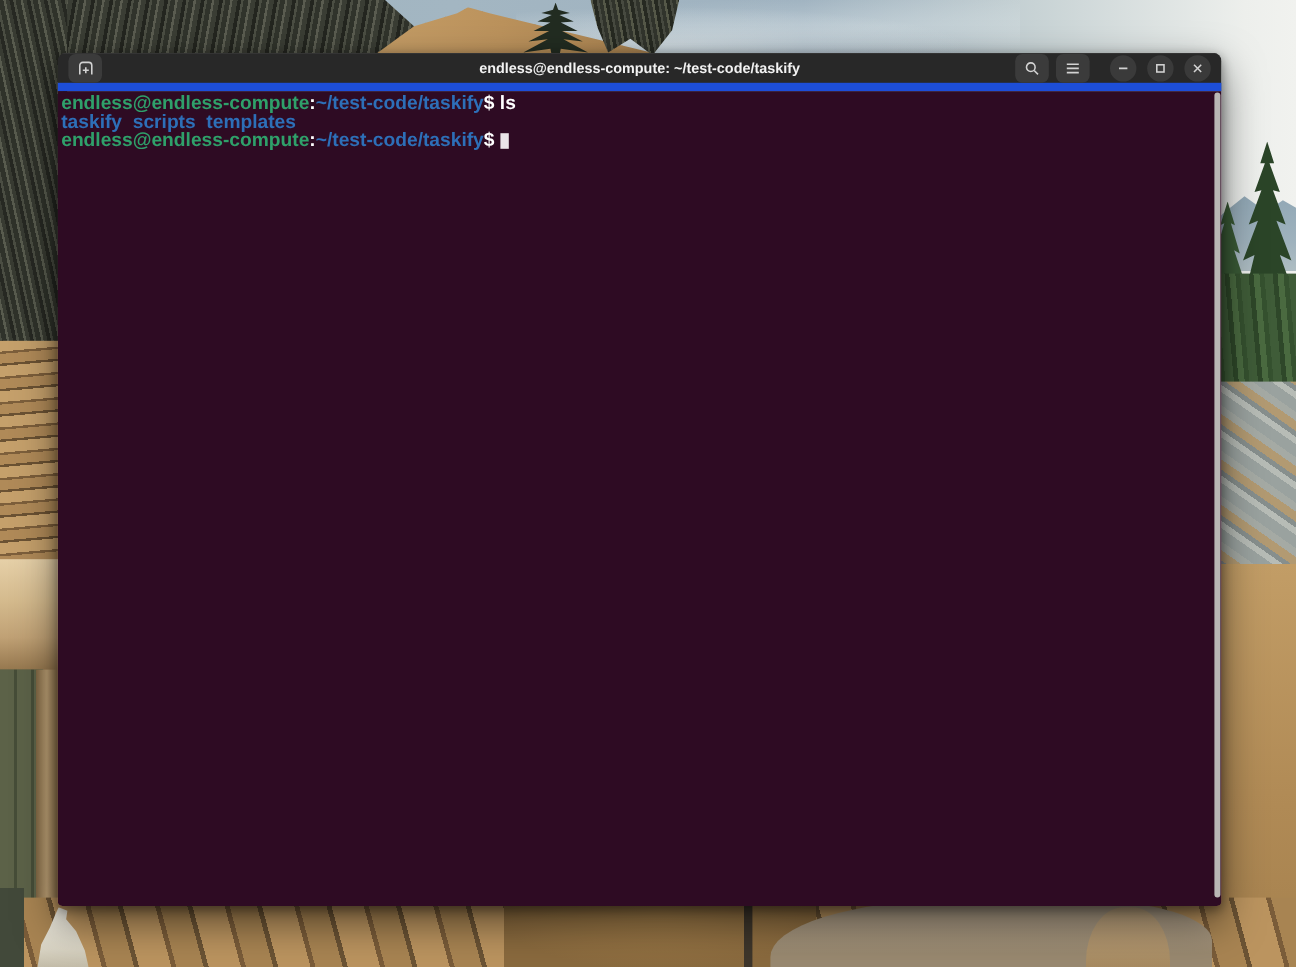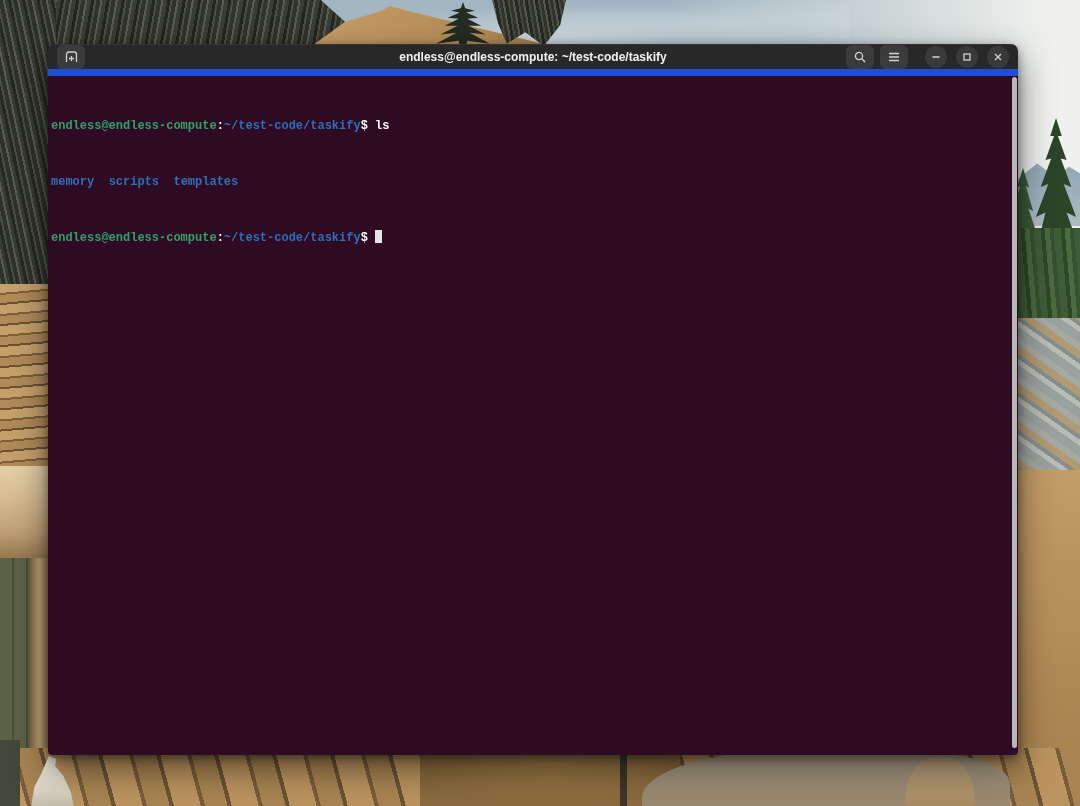--- a/index.html
+++ b/index.html
@@ -82,22 +82,22 @@
     display:flex; align-items:center; justify-content:center; cursor:pointer; padding:0; }
   .tb-btn + .tb-btn { margin-left:6px; }
   .tb-right { margin-left:auto; display:flex; align-items:center; }
   .circle-btn { width:22px; height:22px; border:none; border-radius:50%; background:#3a3a3a;
     display:flex; align-items:center; justify-content:center; cursor:pointer; padding:0; margin-left:9px; }
   .tb-sep { width:8px; }
   .glyph { stroke:#d2d2d2; fill:none; stroke-width:1.3; }
 
   .terminal { position:relative; height:679px; background:var(--term-bg,#2e0b23); cursor:text;
     padding:3px 10px 3px 3px; }
-  .t-line { font-family:Liberation Mono, monospace; font-size:12px;
-    font-weight:700; line-height:15.5px; white-space:pre; color:var(--term-fg,#fff);margin-top:40px; }
+  .t-line { font-family:Liberation Sans, sans-serif; font-size:16px;
+    font-weight:700; line-height:15.5px; white-space:pre; color:var(--term-fg,#fff); }
   .cursor { display:inline-block; width:7px; height:13px; background:#eae4e8;
     vertical-align:-2px; }
   .scrollbar { position:absolute; right:1px; top:1px; width:5px; height:671px;
     background:#b9b7b5; border-radius:3px; }
 </style>
 </head>
 <body>
 
 <div class="stage">
 
@@ -163,20 +163,20 @@
         <button class="circle-btn">
           <svg class="glyph" width="12" height="12" viewBox="0 0 12 12">
             <path d="M3 3 L9 9 M9 3 L3 9"></path>
           </svg>
         </button>
       </div>
     </div>
     <div class="terminal">
       <div>
           <div class="t-line"><span style="color: rgb(47, 160, 106);">endless@endless-compute</span><span style="color: rgb(255, 255, 255);">:</span><span style="color: rgb(45, 111, 184);">~/test-code/taskify</span><span style="color: rgb(255, 255, 255);">$ </span><span style="color: rgb(255, 255, 255);">ls</span></div>
-          <div class="t-line"><span style="color: rgb(45, 111, 184);">memory</span><span style="color: rgb(255, 255, 255);">  </span><span style="color: rgb(45, 111, 184);">scripts</span><span style="color: rgb(255, 255, 255);">  </span><span style="color: rgb(45, 111, 184);">templates</span></div>
+          <div class="t-line"><span style="color: rgb(45, 111, 184);">taskify</span><span style="color: rgb(255, 255, 255);">  </span><span style="color: rgb(45, 111, 184);">scripts</span><span style="color: rgb(255, 255, 255);">  </span><span style="color: rgb(45, 111, 184);">templates</span></div>
           <div class="t-line"><span style="color: rgb(47, 160, 106);">endless@endless-compute</span><span style="color: rgb(255, 255, 255);">:</span><span style="color: rgb(45, 111, 184);">~/test-code/taskify</span><span style="color: rgb(255, 255, 255);">$ </span><span class="cursor"></span></div>
         </div>
       <div class="scrollbar"></div>
     </div>
   </div>
 
 </div>
 
 </body></html>

